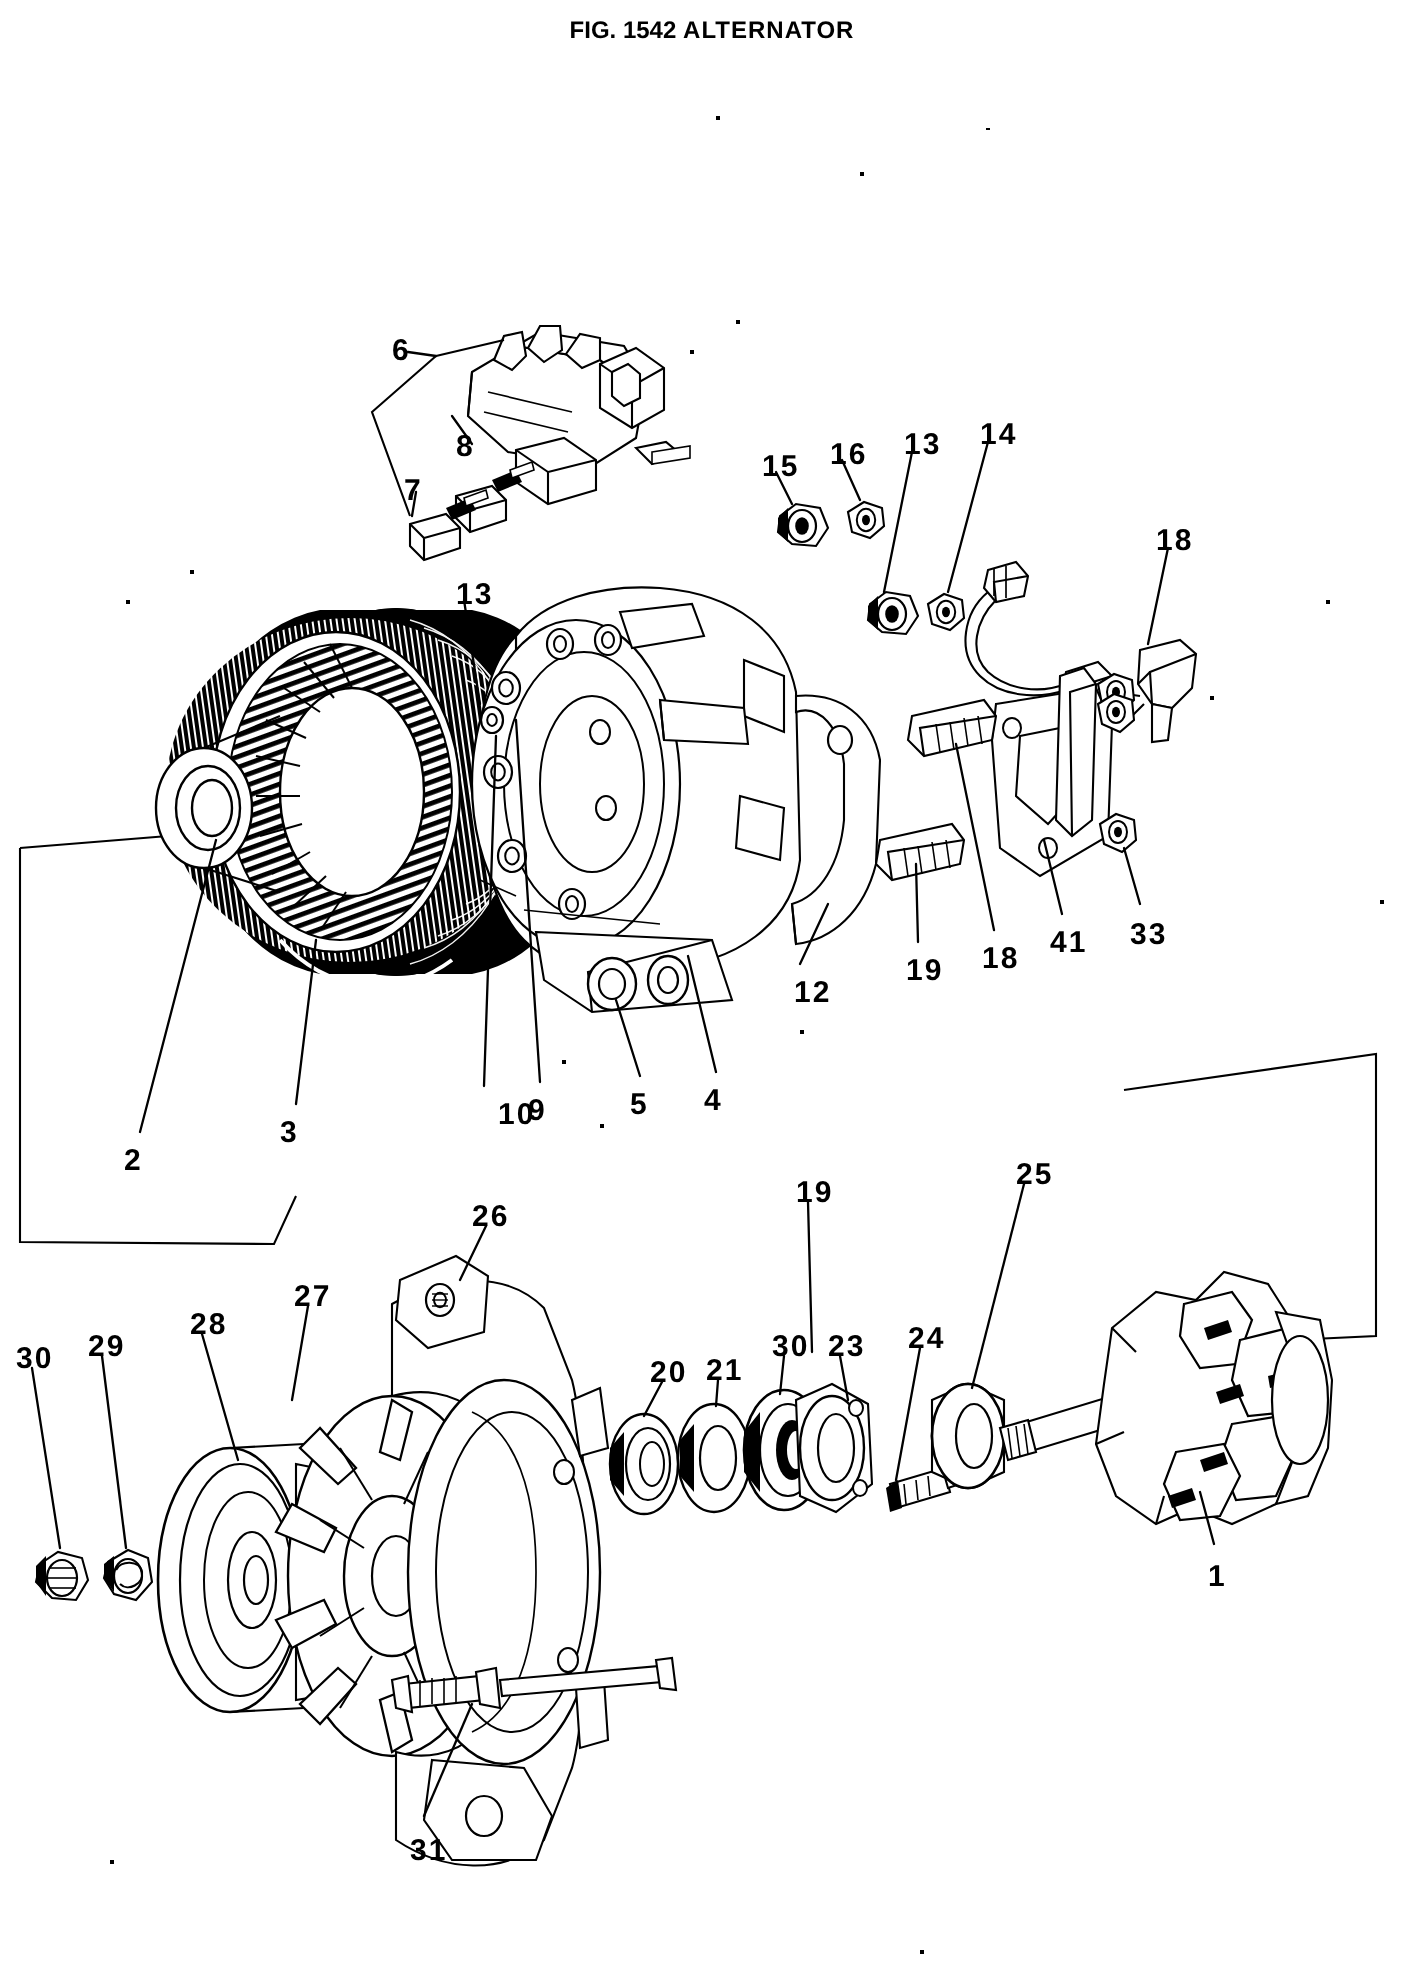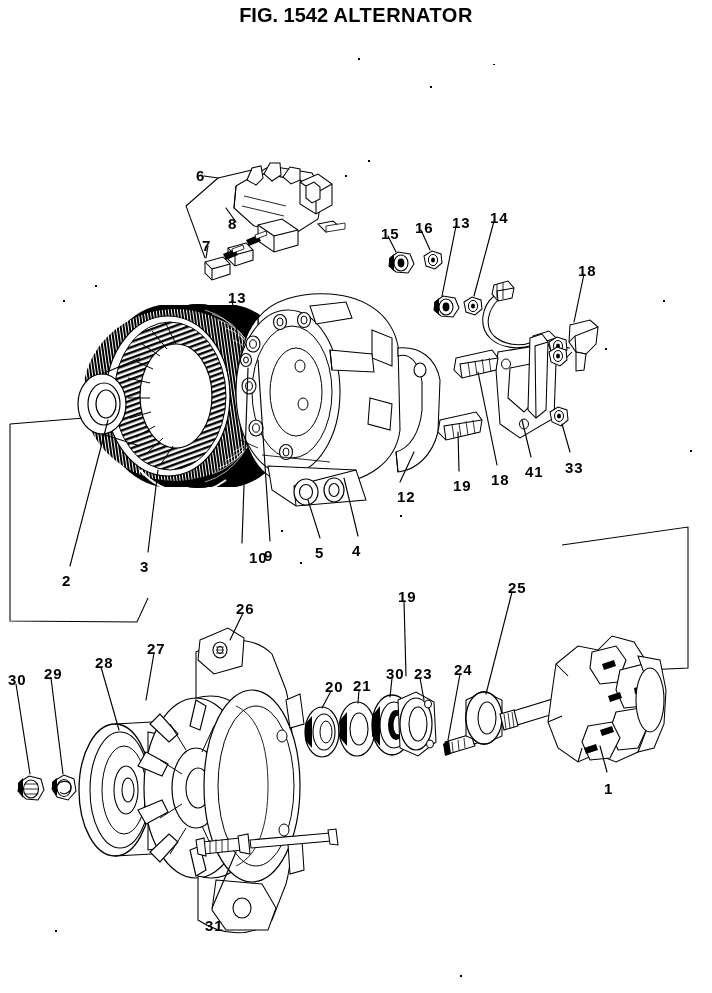--- a/index.html
+++ b/index.html
@@ -12,21 +12,21 @@
   #sheet{position:absolute;inset:0;background:#fff;}
 
   
   #title-block{position:absolute;left:0;top:4px;width:712px;text-align:center;}
   #kana{
     font-family:"DejaVu Sans", sans-serif;
     font-size:12px;font-weight:700;letter-spacing:5px;
     color:#000;line-height:14px;
   }
   #fig-title{
-    font-size:20px;font-weight:700;letter-spacing:.5px;
+    font-size:12px;font-weight:700;letter-spacing:.5px;
     color:#000;line-height:20px;margin-top:1px;
   }
   #fig-title .num{letter-spacing:0px;}
 
   
   .callout{
     position:absolute;
     font-family:"Liberation Sans", sans-serif;
     font-size:15px;font-weight:700;color:#000;
     line-height:15px;white-space:nowrap;

